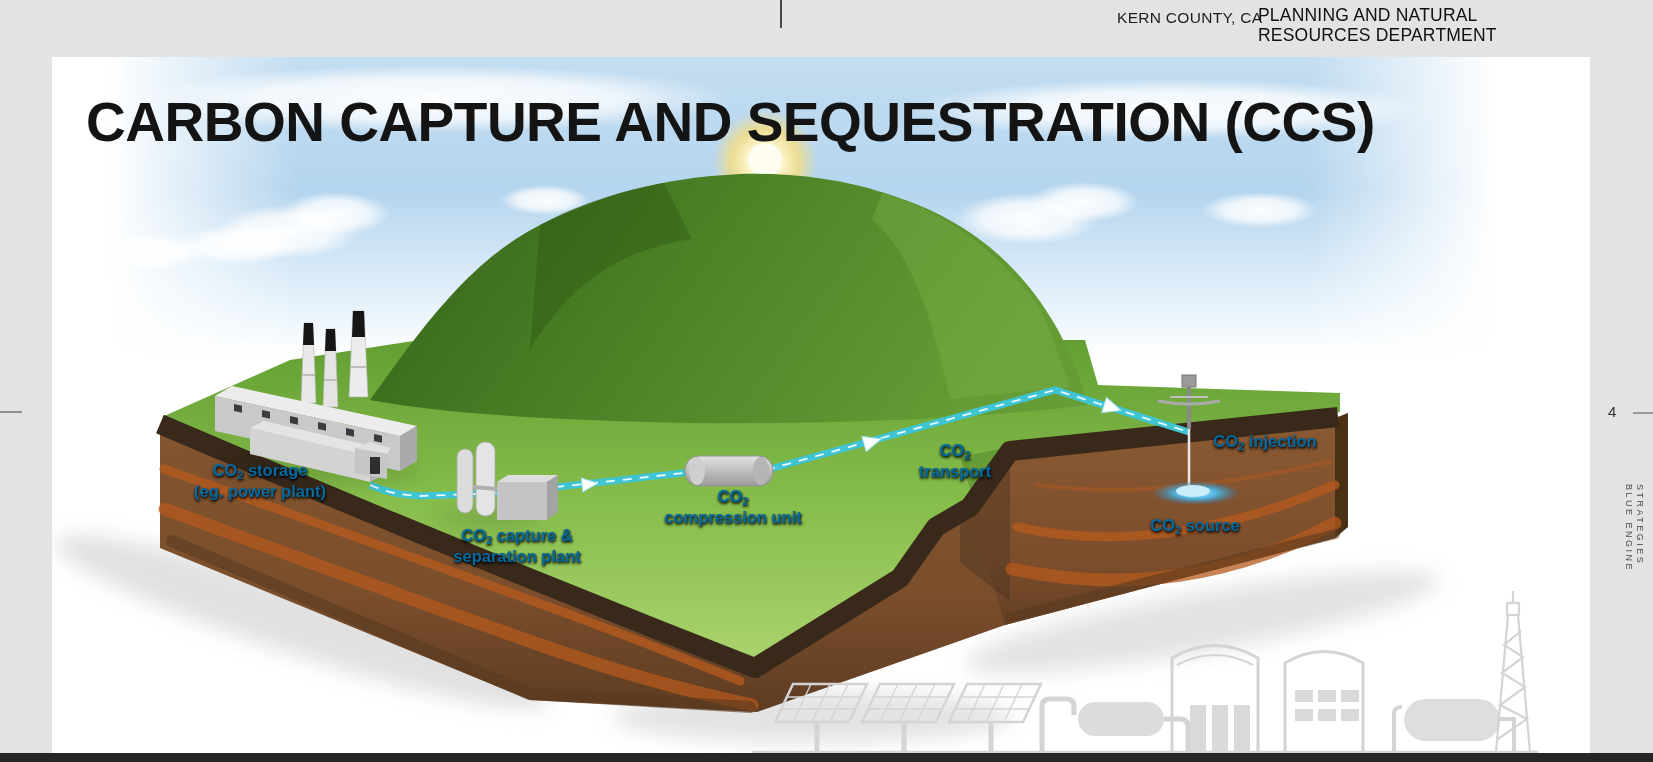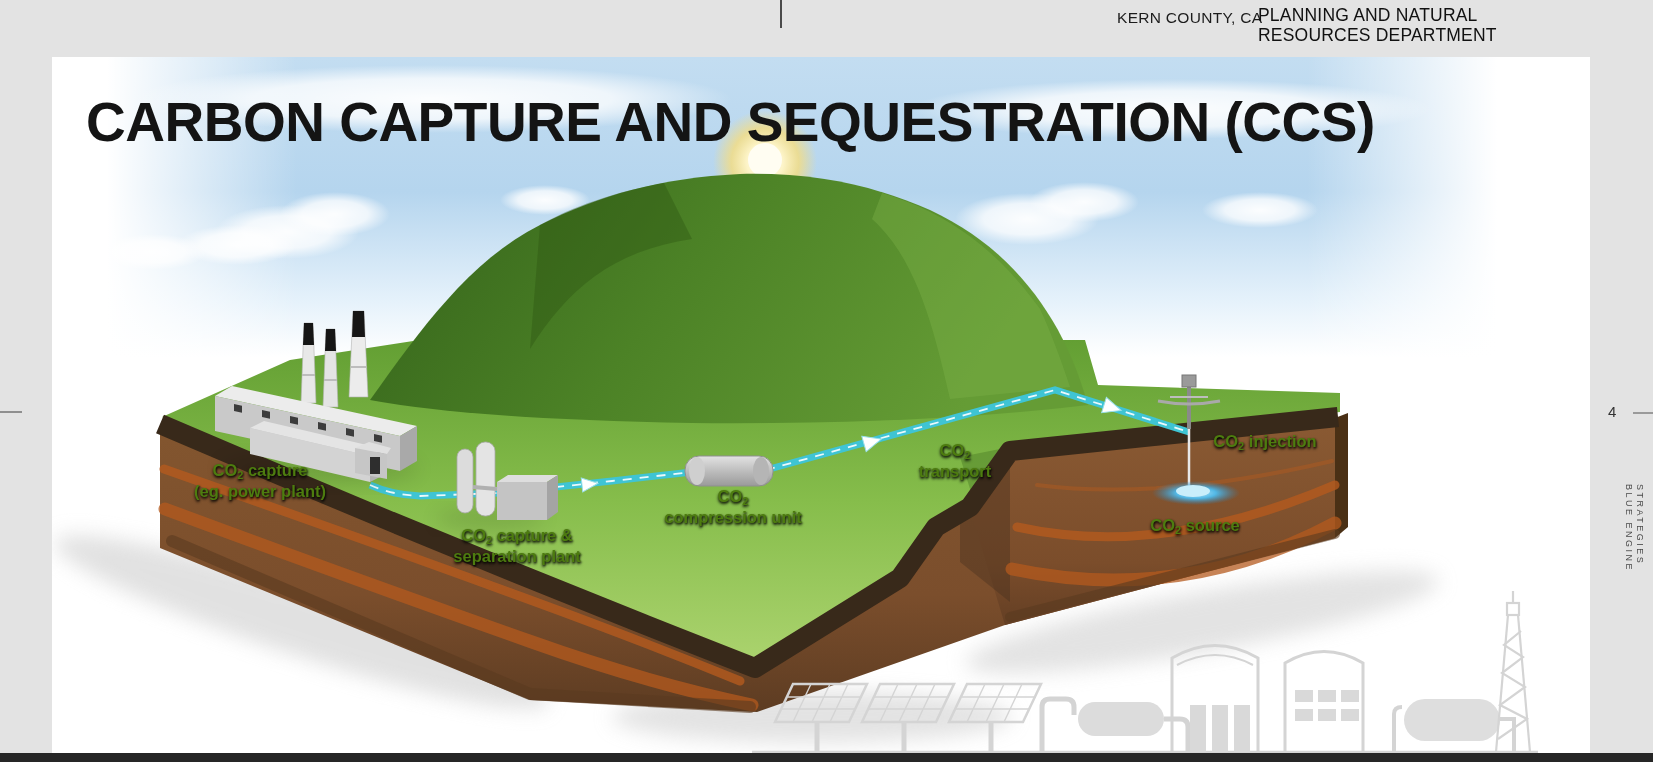--- a/index.html
+++ b/index.html
@@ -22,21 +22,21 @@
                 font-size:9px; letter-spacing:2.5px; color:#4a4a4a; line-height:11px; }
   .bottom-bar { position:absolute; left:0; top:753px; width:1653px; height:9px; background:#262626; }
 
   
   .slide { position:absolute; left:52px; top:57px; width:1538px; height:696px; background:#ffffff; overflow:hidden; }
   .slide svg { position:absolute; left:0; top:0; }
   .slide-title { position:absolute; left:34px; top:33px; width:1470px; font-size:55px; font-weight:bold;
                  color:#141414; letter-spacing:-0.5px; white-space:nowrap; }
 
   
-  .dlabel { position:absolute; transform:translateX(-50%); text-align:center; color:#4d7c0f;
+  .dlabel { position:absolute; transform:translateX(-50%); text-align:center; color:#0369a1;
             font-weight:bold; font-size:16.5px; line-height:16px; white-space:nowrap;
             text-shadow:0 2px 3px rgba(0,0,0,.85), 1px 1px 2px rgba(0,0,0,.65); }
   .dlabel sub { font-size:11px; vertical-align:-3px; }
 </style>
 </head>
 <body>
 
 <div class="page">
 
   <div class="hdr-county">KERN COUNTY, CA</div>
@@ -300,21 +300,21 @@
           <rect x="1455" y="546" width="12" height="12"></rect>
           <line x1="1461" y1="546" x2="1461" y2="534"></line>
           <path d="M1446,682 L1475,662 L1448,648 L1473,630 L1450,616 L1471,600 L1452,588 L1469,574"></path>
         </g>
       </g>
     </svg>
 
     <div class="slide-title">CARBON CAPTURE AND SEQUESTRATION (CCS)</div>
 
     <div class="dlabel" style="left:208px; top:405px;">
-      <div><span>CO</span><sub>2</sub><span> capture</span></div>
+      <div><span>CO</span><sub>2</sub><span> storage</span></div>
       <div>(eg. power plant)</div>
     </div>
 
     <div class="dlabel" style="left:465px; top:470px;">
       <div><span>CO</span><sub>2</sub><span> capture &amp;</span></div>
       <div>separation plant</div>
     </div>
 
     <div class="dlabel" style="left:681px; top:431px;">
       <div><span>CO</span><sub>2</sub><span></span></div>

